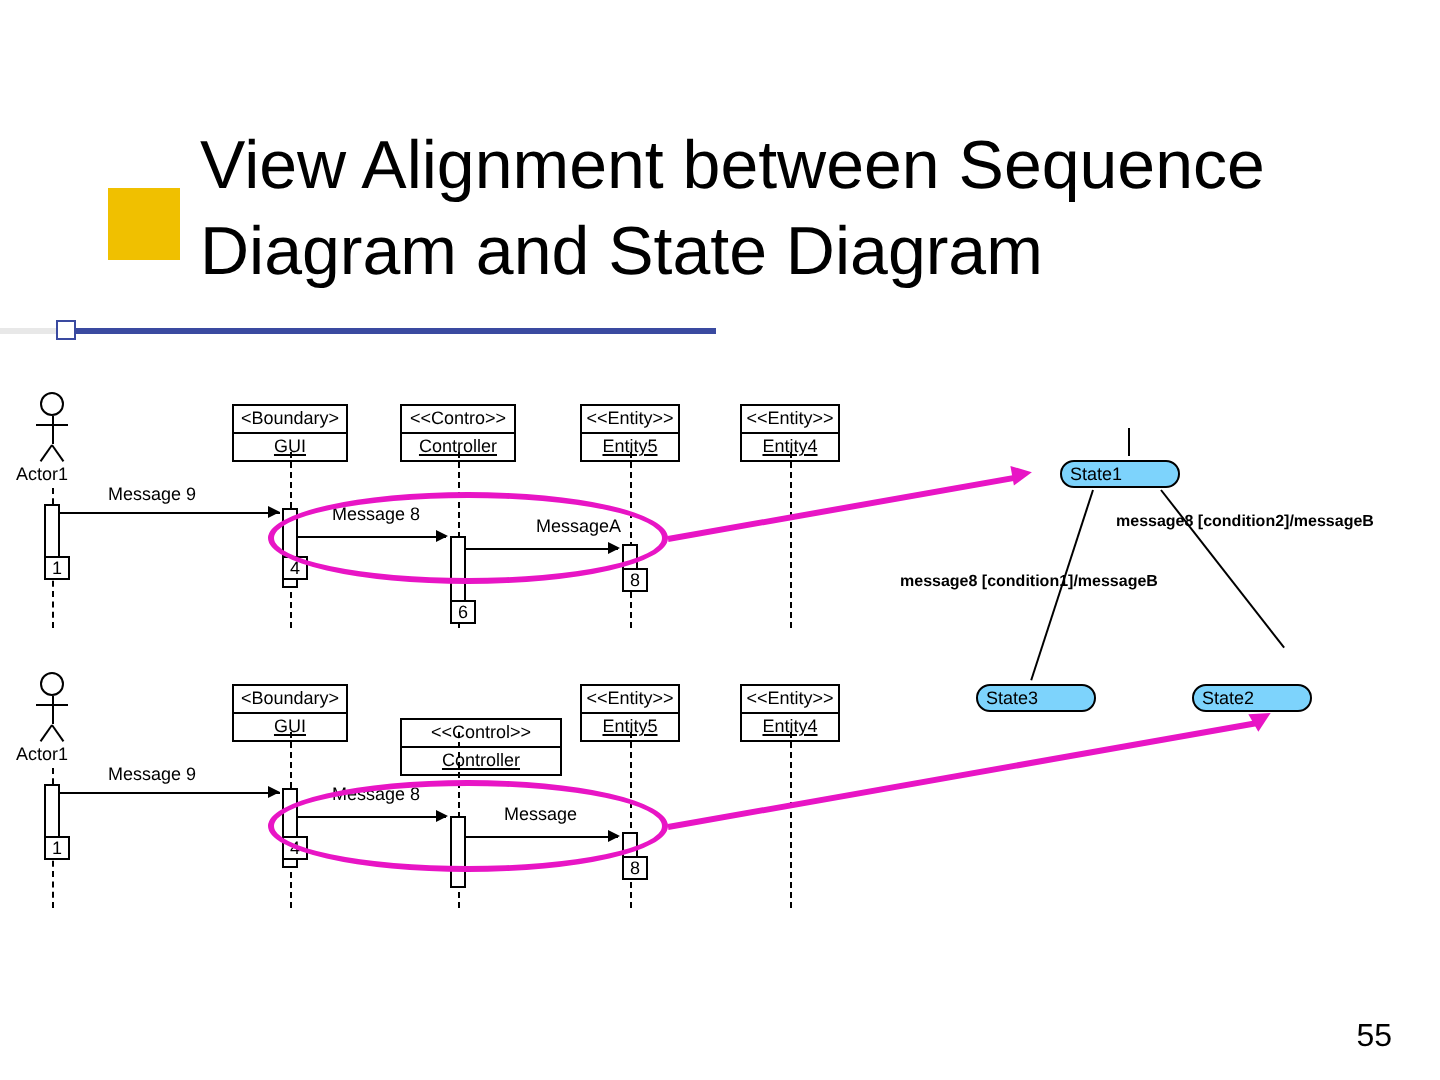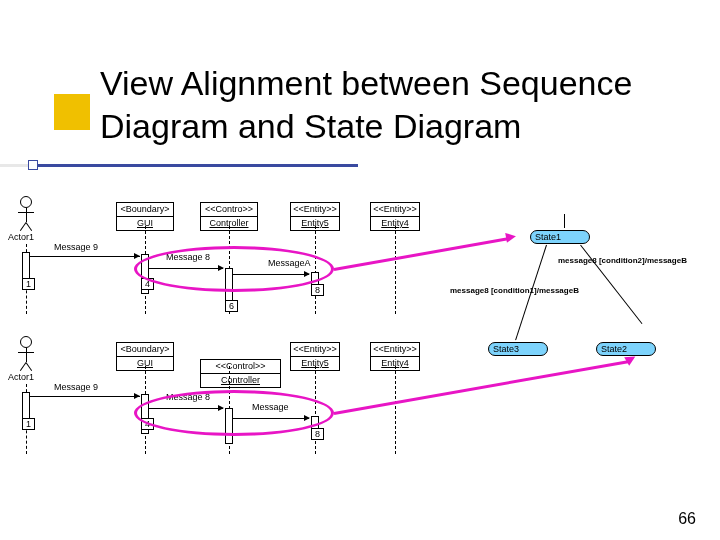--- a/index.html
+++ b/index.html
@@ -127,21 +127,21 @@
 </style>
 </head>
 <body>
 
 <div class="deco-sq"></div>
 <div class="deco-bar2"></div>
 <div class="deco-bar"></div>
 <div class="deco-dot"></div>
 
 <div class="title">View Alignment between Sequence Diagram and State Diagram</div>
-<div class="slide-num">66</div>
+<div class="slide-num">55</div>
 
 <div class="diagram">
 
   <div class="actor-h" style="left:20px; top:6px;"></div>
   <div class="actor-b" style="left:26px; top:18px;"></div>
   <div class="actor-a" style="left:18px; top:22px;"></div>
   <div class="actor-l1" style="left:26px; top:32px;"></div>
   <div class="actor-l2" style="left:16px; top:32px;"></div>
   <div class="actor-lbl" style="left:8px; top:42px;">Actor1</div>
   <div class="lifeline" style="left:26px; top:54px; height:70px;"></div>

